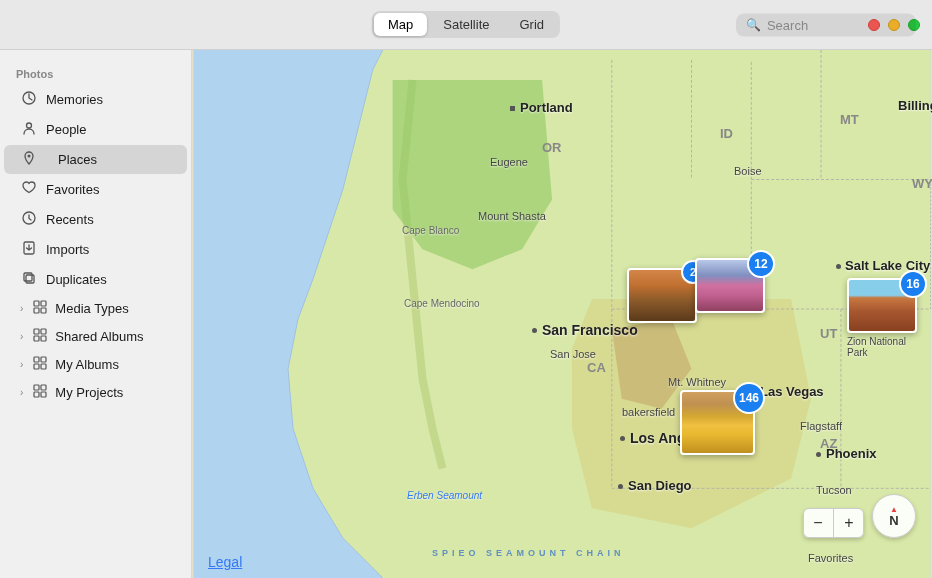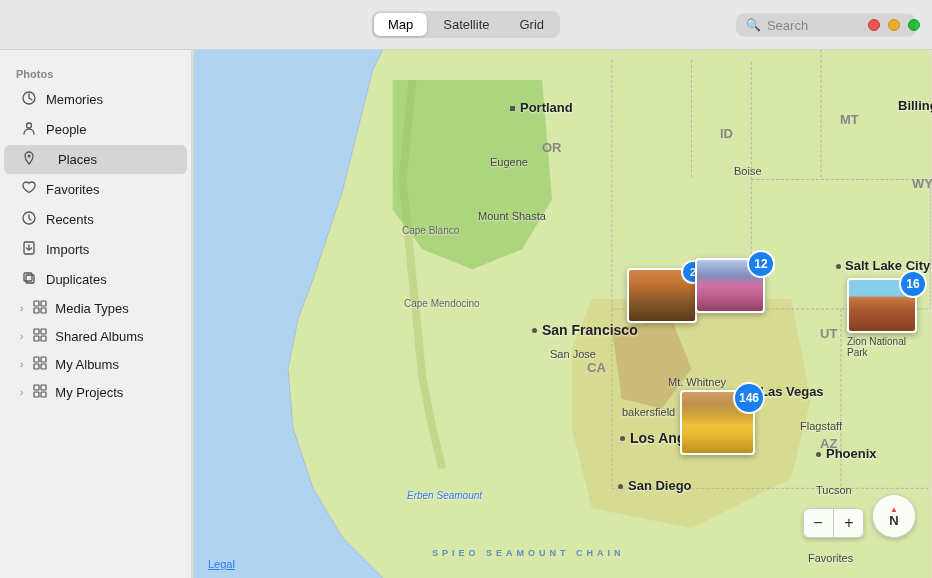--- a/index.html
+++ b/index.html
@@ -217,21 +217,21 @@
       justify-content: center;
       color: #333;
     }
     .zoom-divider { width: 1px; background: #ccc; }
 
     
     .legal-link {
       position: absolute;
       bottom: 8px;
       left: 16px;
-      font-size: 11px;
+      font-size: 14px;
       color: #3478f6;
       cursor: pointer;
       text-decoration: underline;
     }
 
     
     .map-label {
       position: absolute;
       font-size: 13px;
       font-weight: 600;

